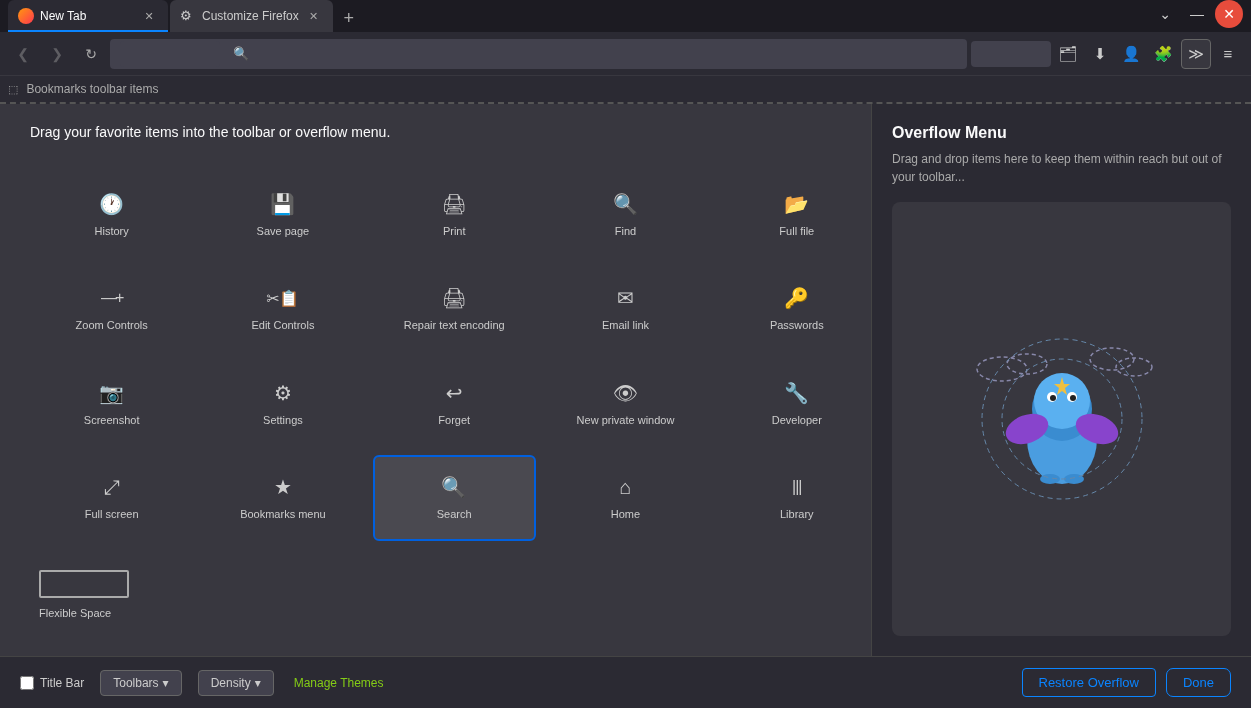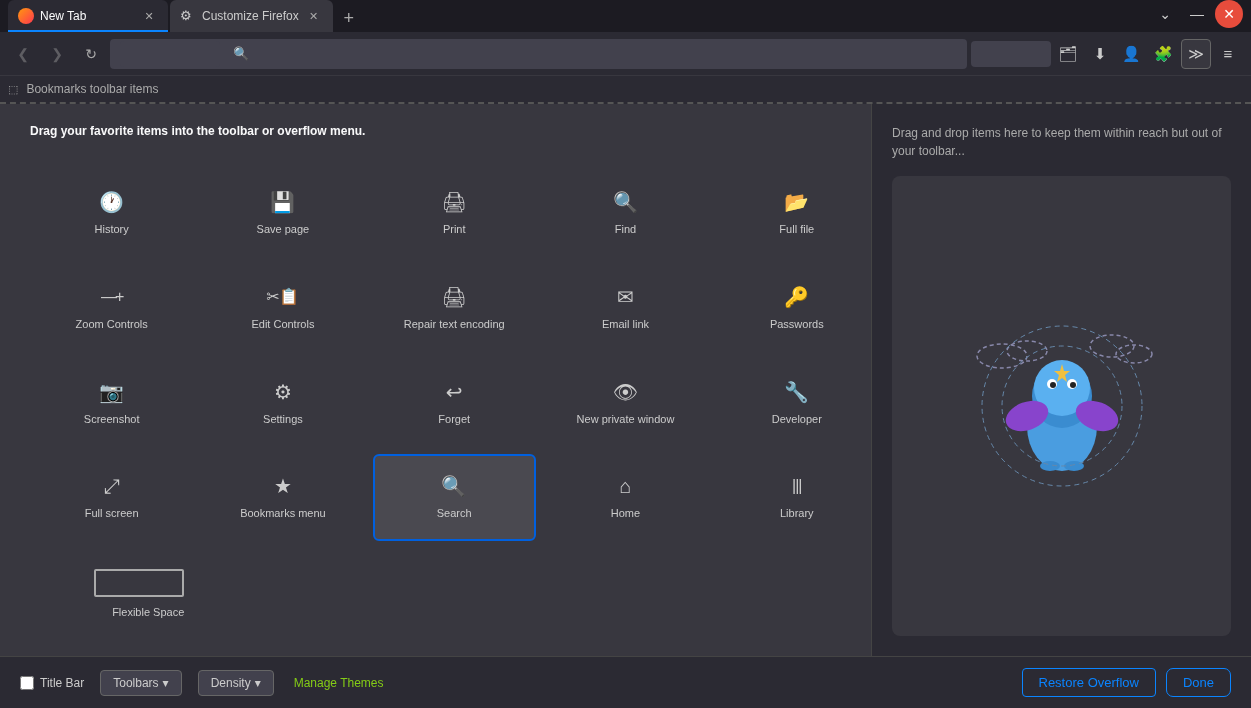--- a/index.html
+++ b/index.html
@@ -193,22 +193,22 @@
     }
 
     .customize-container {
       padding: 20px 30px;
       height: 100%;
       display: flex;
       flex-direction: column;
     }
 
     .drag-hint {
-      font-size: 12px;
-      font-weight: 700;
+      font-size: 14px;
+      font-weight: 400;
       color: #f9f9fa;
       margin-bottom: 32px;
     }
 
     .items-grid {
       display: grid;
       grid-template-columns: repeat(7, 1fr);
       gap: 8px;
       flex: 1;
     }
@@ -563,29 +563,30 @@
         <div class="toolbar-item">
           <div class="item-icon" style="font-size:16px;letter-spacing:-1px;">|||</div>
           <div class="item-label">Library</div>
         </div>
         <div class="toolbar-item">
           <div class="item-icon">⬆</div>
           <div class="item-label">Import bookmarks...</div>
         </div>
         <div style="width:100%;height:80px;"></div>
 
-        <div class="toolbar-item" style="align-items:flex-end;padding-top:16px;">
+        <div class="toolbar-item" style="align-items:flex-start;padding-top:16px;">
           <div class="flexible-space-item"></div>
           <div class="item-label">Flexible Space</div>
         </div>
       </div>
     </div>
 
     <div class="overflow-panel">
 
+      <div class="overflow-title">Overflow Menu</div>
       <div class="overflow-desc">Drag and drop items here to keep them within reach but out of your toolbar...</div>
       <div class="overflow-illustration">
 
         <svg width="200" height="180" viewBox="0 0 200 180">
 
           <ellipse cx="40" cy="40" rx="25" ry="12" fill="none" stroke="#8888aa" stroke-width="1.5" stroke-dasharray="4,3"></ellipse>
           <ellipse cx="65" cy="35" rx="20" ry="10" fill="none" stroke="#8888aa" stroke-width="1.5" stroke-dasharray="4,3"></ellipse>
           <ellipse cx="150" cy="30" rx="22" ry="11" fill="none" stroke="#8888aa" stroke-width="1.5" stroke-dasharray="4,3"></ellipse>
           <ellipse cx="172" cy="38" rx="18" ry="9" fill="none" stroke="#8888aa" stroke-width="1.5" stroke-dasharray="4,3"></ellipse>
 

